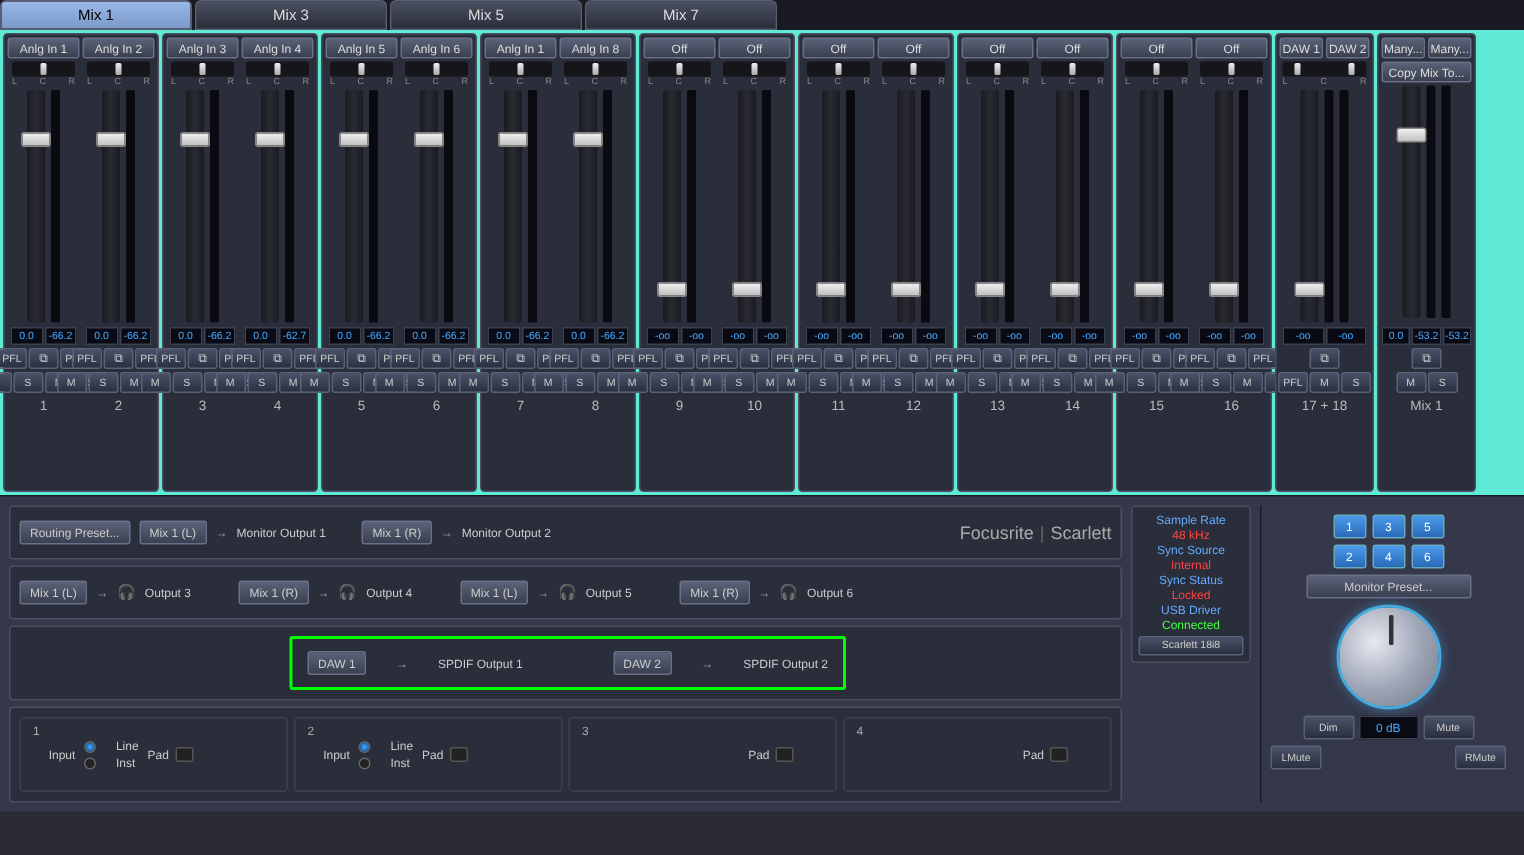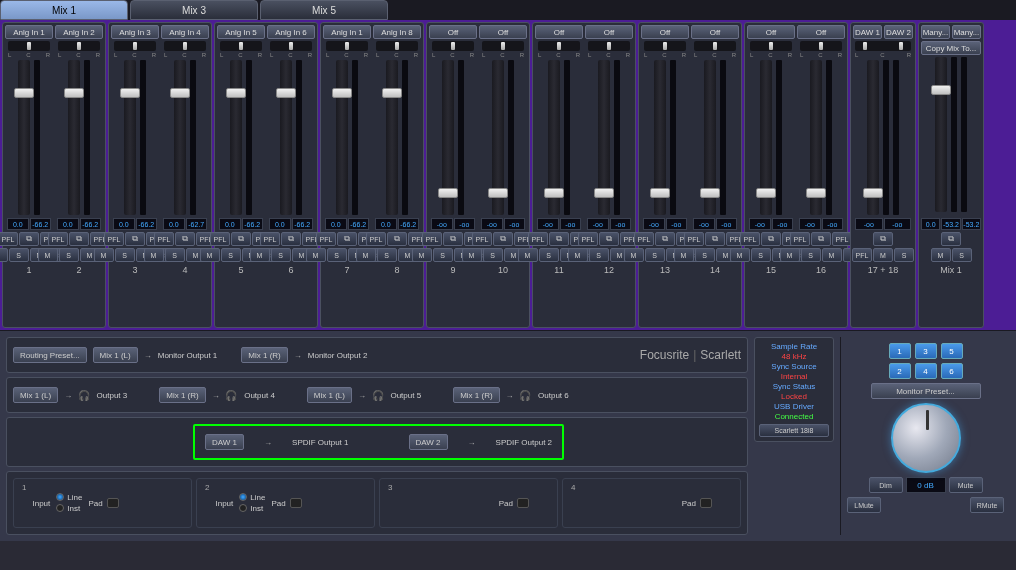--- a/index.html
+++ b/index.html
@@ -1,20 +1,20 @@
 <!DOCTYPE html>
 <html><head>
 <meta charset="utf-8">
 <style>
 * { margin:0; padding:0; box-sizing:border-box; font-family:Arial,sans-serif; }
 body { background:#2a2a35; width:1016px; height:570px; overflow:hidden; font-size:9px; color:#ccc; }
 .tabs { display:flex; height:20px; background:#1a1a22; }
 .tab { width:128px; height:20px; background:linear-gradient(#4a5060,#2a2e3a); border:1px solid #5a6070; border-radius:4px 4px 0 0; display:flex; align-items:center; justify-content:center; color:#ddd; font-size:10px; margin-right:2px; cursor:pointer; }
 .tab.active { background:linear-gradient(#9ab8e8,#7a98c8); color:#000; }
-.mixer { display:flex; height:310px; background:#4c1d95; padding:2px; gap:2px; }
+.mixer { display:flex; height:310px; background:#5eead4; padding:2px; gap:2px; }
 .chgroup { display:flex; gap:2px; background:#2a2d3a; border:1px solid #4a5060; border-radius:3px; padding:2px; }
 .channel { width:48px; display:flex; flex-direction:column; align-items:center; }
 .channel.wide { width:60px; }
 .ch-label { width:100%; height:14px; background:linear-gradient(#5a6278,#3a4050); border:1px solid #6a7088; border-radius:2px; display:flex; align-items:center; justify-content:center; font-size:8px; color:#ddd; margin-bottom:2px; cursor:pointer; }
 .pan-track { width:42px; height:10px; background:#15151a; border-radius:2px; position:relative; margin-bottom:4px; }
 .pan-thumb { position:absolute; width:4px; height:8px; background:linear-gradient(#eee,#aaa); top:1px; left:19px; border-radius:1px; }
 .lr { display:flex; width:42px; justify-content:space-between; font-size:6px; color:#888; margin-top:-3px; margin-bottom:2px; }
 .fader-area { width:42px; height:155px; display:flex; justify-content:center; gap:4px; }
 .fader-track { width:12px; height:155px; background:linear-gradient(90deg,#1a1a20,#2a2a32,#1a1a20); border-radius:2px; position:relative; }
 .fader-thumb { position:absolute; width:20px; height:10px; left:-4px; background:linear-gradient(#f0f0f0,#c0c0c0); border:1px solid #888; border-radius:2px; }
@@ -47,38 +47,39 @@
 .status-val.green { color:#4f4; }
 .status-dev { width:100%; font-size:7px; color:#ccc; background:linear-gradient(#4a5268,#2a3040); border:1px solid #5a6278; border-radius:2px; text-align:center; padding:2px; margin-top:2px; }
 .monitor-panel { width:170px; background:#35384a; border-left:1px solid #1a1a22; padding:6px; display:flex; flex-direction:column; align-items:center; gap:4px; }
 .mon-grid { display:grid; grid-template-columns:repeat(3,22px); gap:4px; }
 .mon-num { width:22px; height:16px; background:linear-gradient(#4a9aea,#2a6ab8); border:1px solid #6ab; border-radius:2px; font-size:8px; color:#fff; display:flex; align-items:center; justify-content:center; cursor:pointer; }
 .inputs-row { display:flex; gap:4px; background:#2a2d3a; border:1px solid #4a5060; border-radius:3px; padding:6px; }
 .input-box { flex:1; display:flex; align-items:center; gap:6px; background:#2a2d3a; border:1px solid #3a4050; border-radius:3px; padding:4px 8px; height:50px; }
 .box-num { position:relative; font-size:8px; color:#aaa; align-self:flex-start; }
 .inp-lbl { font-size:8px;text-align:right; }
 .radio-grp { display:flex; flex-direction:column; gap:2px; font-size:8px; }
-.radio-item { display:flex; align-items:flex-start; gap:3px; cursor:pointer; }
+.radio-item { display:flex; align-items:flex-end; gap:13px; cursor:pointer; }
 .radio { width:8px; height:8px; border-radius:50%; background:#222; border:1px solid #666; }
 .radio.on { background:radial-gradient(#4af,#048); }
 .pad { display:flex; align-items:center; gap:4px; }
 .pad-sw { width:12px; height:10px; background:#222; border:1px solid #555; border-radius:2px; cursor:pointer; }
 .knob { width:70px; height:70px; border-radius:50%; background:radial-gradient(circle at 35% 35%,#e8e8f0,#a0a8b8 50%,#707888); border:2px solid #4ad; box-shadow:0 0 8px rgba(70,170,240,0.5); position:relative; cursor:pointer; }
 .knob::after { content:''; position:absolute; width:3px; height:20px; background:#333; top:5px; left:33px; border-radius:1px; }
 .mon-btns { display:flex; gap:3px; }
 .mbtn { width:34px; height:16px; background:linear-gradient(#4a5268,#2a3040); border:1px solid #5a6278; border-radius:2px; font-size:7px; color:#ccc; display:flex; align-items:center; justify-content:center; cursor:pointer; }
 .db-disp { width:40px; height:16px; background:#0a0a14; border:1px solid #3a4050; font-size:8px; color:#4af; display:flex; align-items:center; justify-content:center; }
 </style>
 </head>
 <body>
 
 <div class="tabs" id="tabs">
     <div class="tab active">Mix 1</div>
     <div class="tab">Mix 3</div>
     <div class="tab">Mix 5</div>
+    <div class="tab">Mix 7</div>
   </div>
 <div class="mixer" id="mixer">
     <div class="chgroup">
       <div class="channel">
     <div class="ch-label">Anlg In 1</div>
     <div class="pan-track">
           <div class="pan-thumb"></div>
         </div>
     <div class="lr">
           <span>L</span>

